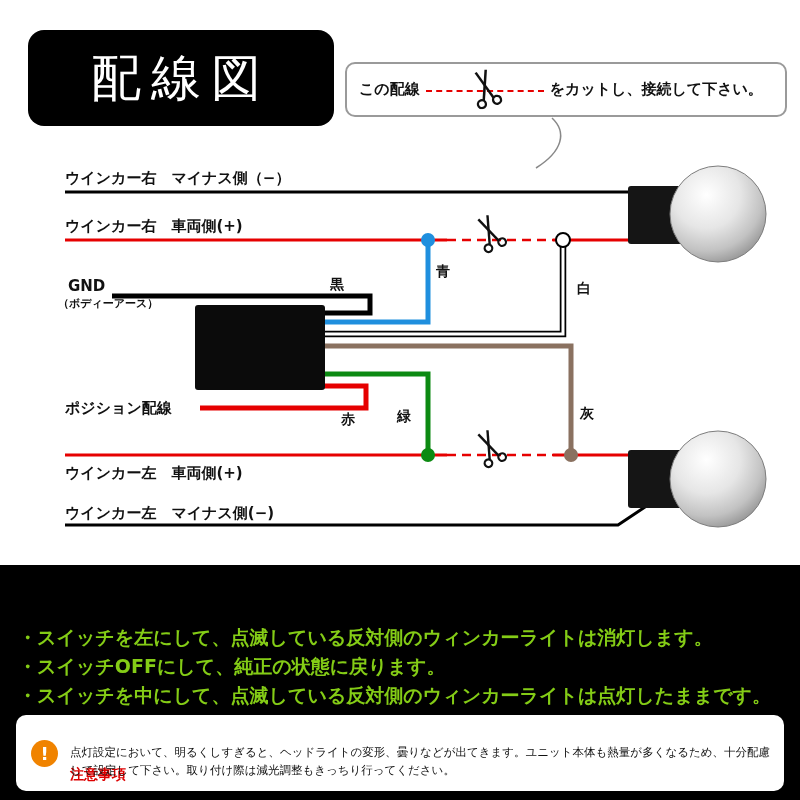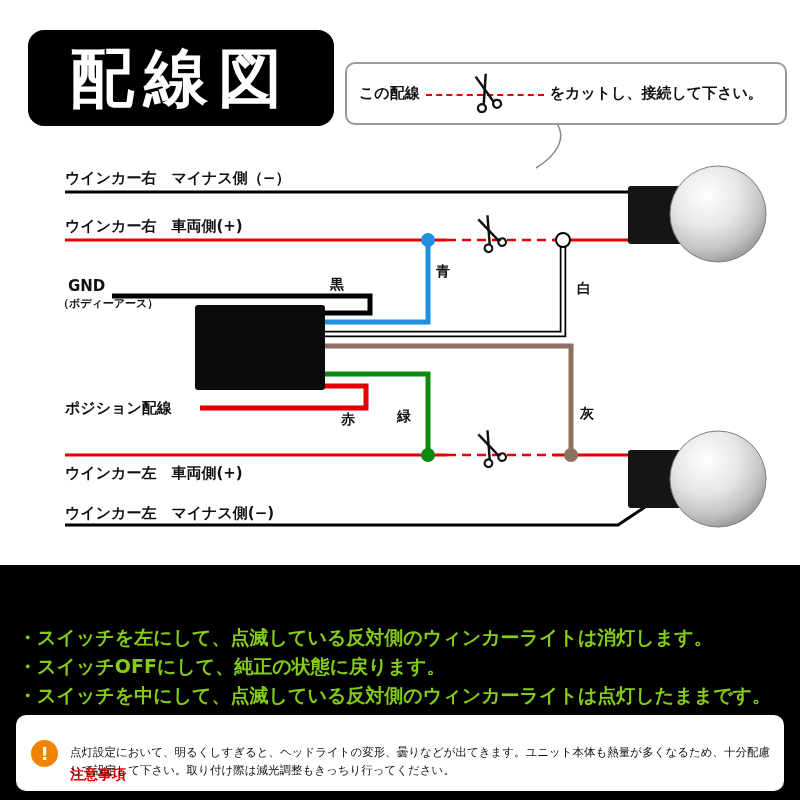--- a/index.html
+++ b/index.html
@@ -1,23 +1,23 @@
 <!DOCTYPE html>
 <html><head>
 <meta charset="utf-8">
 <style>
   * { margin:0; padding:0; box-sizing:border-box; }
   html,body { background:#fff; font-family:"DejaVu Sans", sans-serif; }
   #page { position:relative; width:800px; height:800px; background:#fff; overflow:hidden; }
 
   #title-block { position:absolute; left:28px; top:30px; width:306px; height:96px; background:#000;
     border-radius:16px; display:flex; align-items:center; justify-content:center; color:#fff;
-    font-size:64px; font-weight:bold; letter-spacing:10px; padding-left:0; z-index:3; }
+    font-size:50px; font-weight:normal; letter-spacing:10px; padding-left:0; z-index:3; }
 
-  #cut-note { position:absolute; left:345px; top:62px; width:442px; height:63px; border:2px solid #9a9a9a;
+  #cut-note { position:absolute; left:345px; top:62px; width:442px; height:55px; border:2px solid #9a9a9a;
     border-radius:10px; display:flex; align-items:center; padding:0 12px; z-index:3; background:#fff;
     font-size:15px; font-weight:bold; color:#111; white-space:nowrap; }
   .cut-line-wrap { position:relative; flex:0 0 118px; height:100%; margin:0 6px; }
   .cut-dash { position:absolute; left:0; right:0; top:50%; border-top:2px dashed #e60000; }
   .cut-scissors { position:absolute; left:50%; top:50%; transform:translate(-50%,-58%); }
 
   #diagram-svg { position:absolute; left:0; top:0; z-index:1; }
   #diagram-svg text { font-family:"DejaVu Sans", sans-serif; font-weight:bold; fill:#111; }
 
   #footer { position:absolute; left:0; top:565px; width:800px; height:235px; background:#000; z-index:2; }

